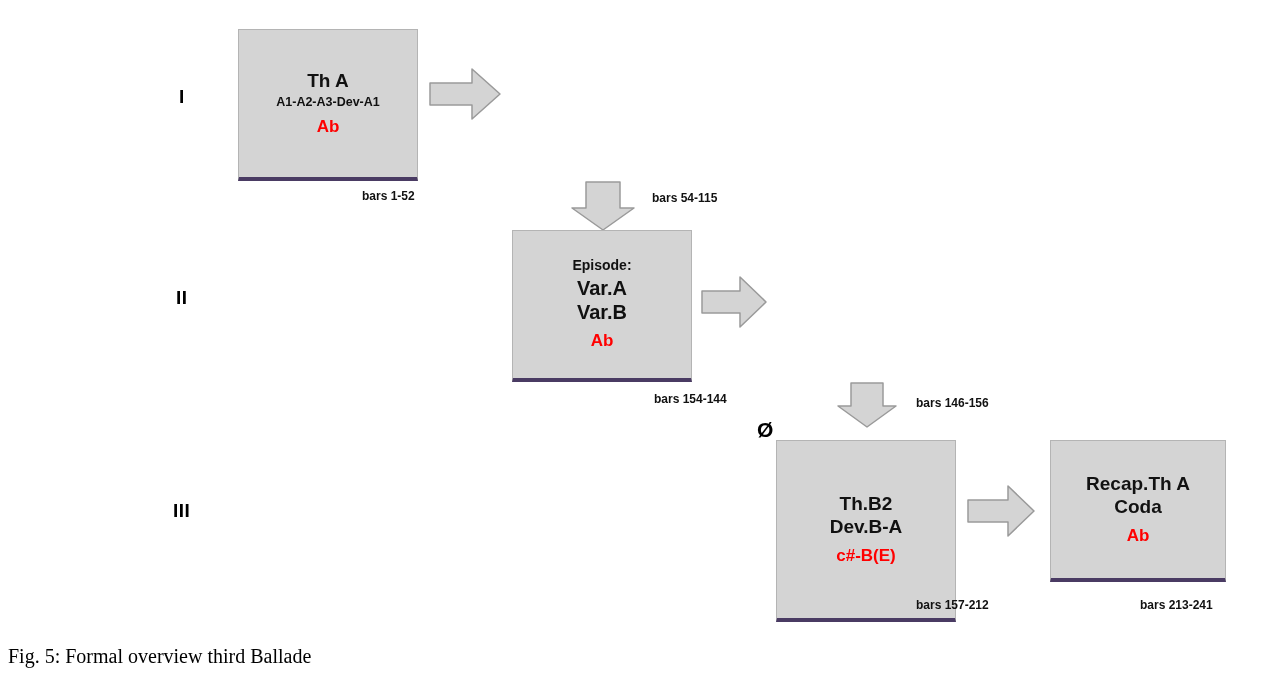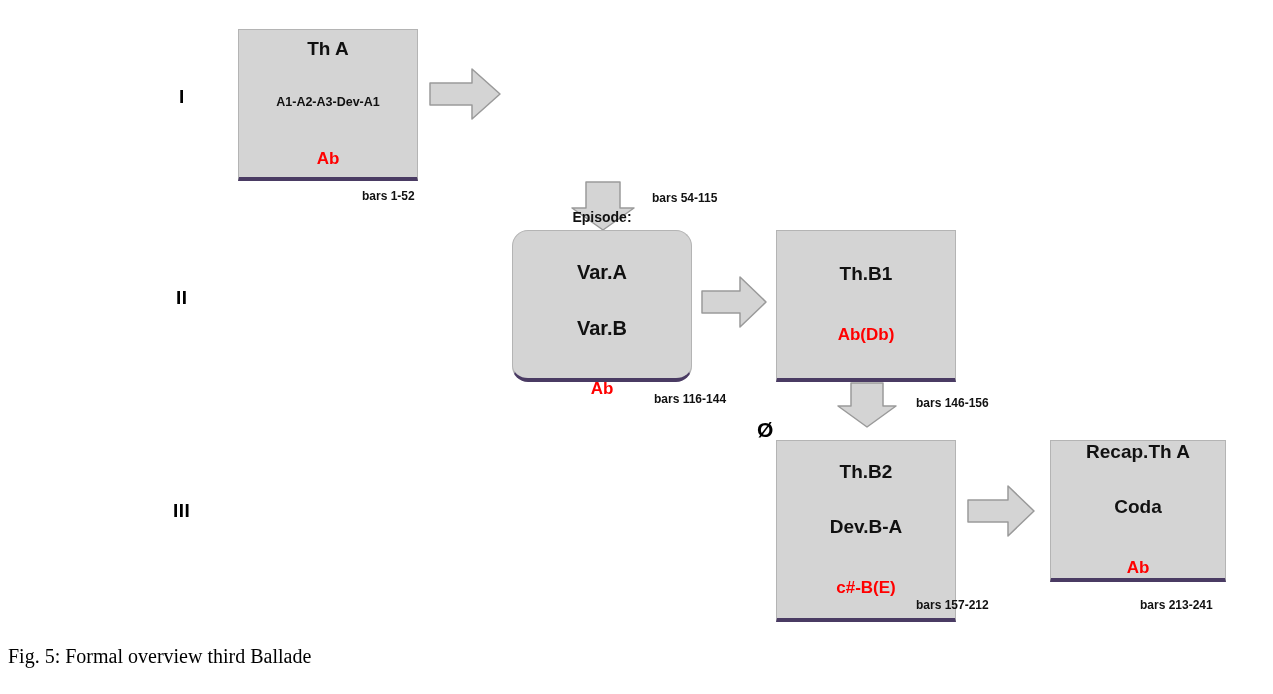--- a/index.html
+++ b/index.html
@@ -36,21 +36,20 @@
     background: #d4d4d4;
     border: 1px solid #b4b4b4;
     border-bottom: 4px solid #4a3b63;
     box-sizing: border-box;
     display: flex;
     flex-direction: column;
     align-items: center;
     justify-content: center;
     text-align: center;
     line-height: 1.2;
-    gap: 32px;
   }
   .box .title {
     font-size: 19px;
     font-weight: bold;
     color: #111111;
     margin: 0;
   }
   .box .sub {
     font-size: 12.5px;
     font-weight: bold;
@@ -131,38 +130,34 @@
   </div>
 
   <div class="bars" style="left:652px; top:191px;">bars 54-115</div>
 
   <div class="arrow" style="left:568px; top:180px;">
     <svg width="70" height="52" viewBox="0 0 70 52">
       <polygon points="18,2 52,2 52,28 66,28 35,50 4,28 18,28" fill="#d4d4d4" stroke="#9a9a9a" stroke-width="1.5" stroke-linejoin="round"></polygon>
     </svg>
   </div>
 
-  <div class="box" style="left:512px; top:230px; width:180px; height:152px;border-radius:16px;">
+  <div class="box" style="left:512px; top:230px; width:180px; height:152px;">
     <div class="eyebrow">Episode:</div>
     <div class="big">Var.A</div>
     <div class="big">Var.B</div>
     <div class="key">Ab</div>
   </div>
-  <div class="bars" style="left:654px; top:392px;">bars 116-144</div>
+  <div class="bars" style="left:654px; top:392px;">bars 154-144</div>
 
   <div class="arrow" style="left:700px; top:274px;">
     <svg width="68" height="56" viewBox="0 0 68 56">
       <polygon points="2,17 40,17 40,3 66,28 40,53 40,39 2,39" fill="#d4d4d4" stroke="#9a9a9a" stroke-width="1.5" stroke-linejoin="round"></polygon>
     </svg>
   </div>
 
-  <div class="box" style="left:776px; top:230px; width:180px; height:152px;">
-    <div class="title">Th.B1</div>
-    <div class="key">Ab(Db)</div>
-  </div>
   <div class="bars" style="left:916px; top:396px;">bars 146-156</div>
 
   <div class="arrow" style="left:834px; top:381px;">
     <svg width="66" height="48" viewBox="0 0 66 48">
       <polygon points="17,2 49,2 49,25 62,25 33,46 4,25 17,25" fill="#d4d4d4" stroke="#9a9a9a" stroke-width="1.5" stroke-linejoin="round"></polygon>
     </svg>
   </div>
 
   <div class="sym" style="left:757px; top:418px;">Ø</div>
 

